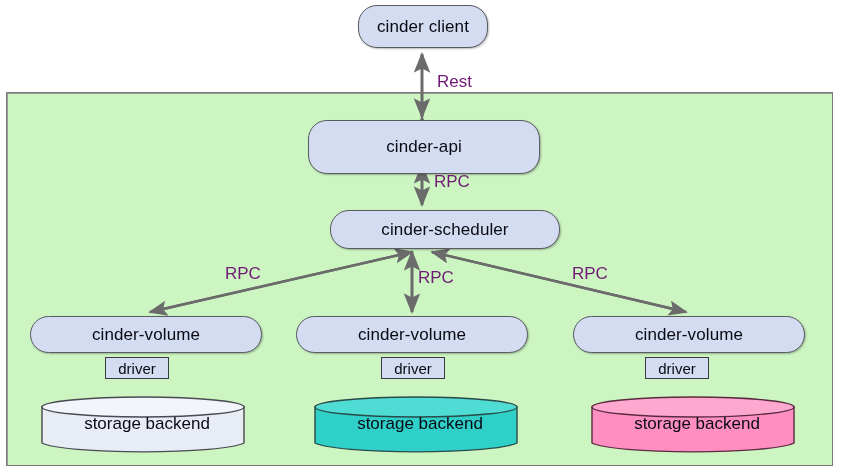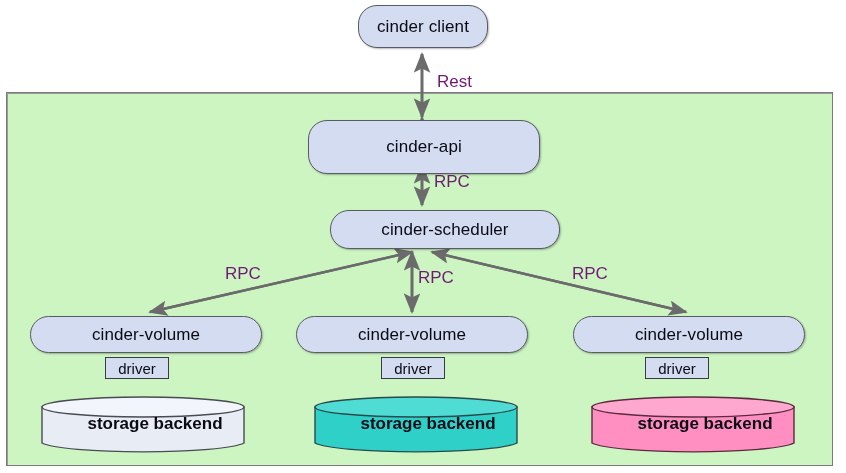--- a/index.html
+++ b/index.html
@@ -58,26 +58,26 @@
     font-size: 15px;
     white-space: nowrap;
   }
   
   .cylinder {
     position: absolute;
   }
   .cyl-svg { display: block; }
   .cyl-label {
     position: absolute;
-    left: 12px;
+    left: 4px;
     width: 100%;
     text-align: center;
     color: #0a0a14;
     font-size: 17px;
-    font-weight: bold;
+    font-weight: normal;
     white-space: nowrap;
     pointer-events: none;
   }
   
   .edge-label {
     position: absolute;
     color: #701a75;
     font-size: 17px;
     white-space: nowrap;
   }

